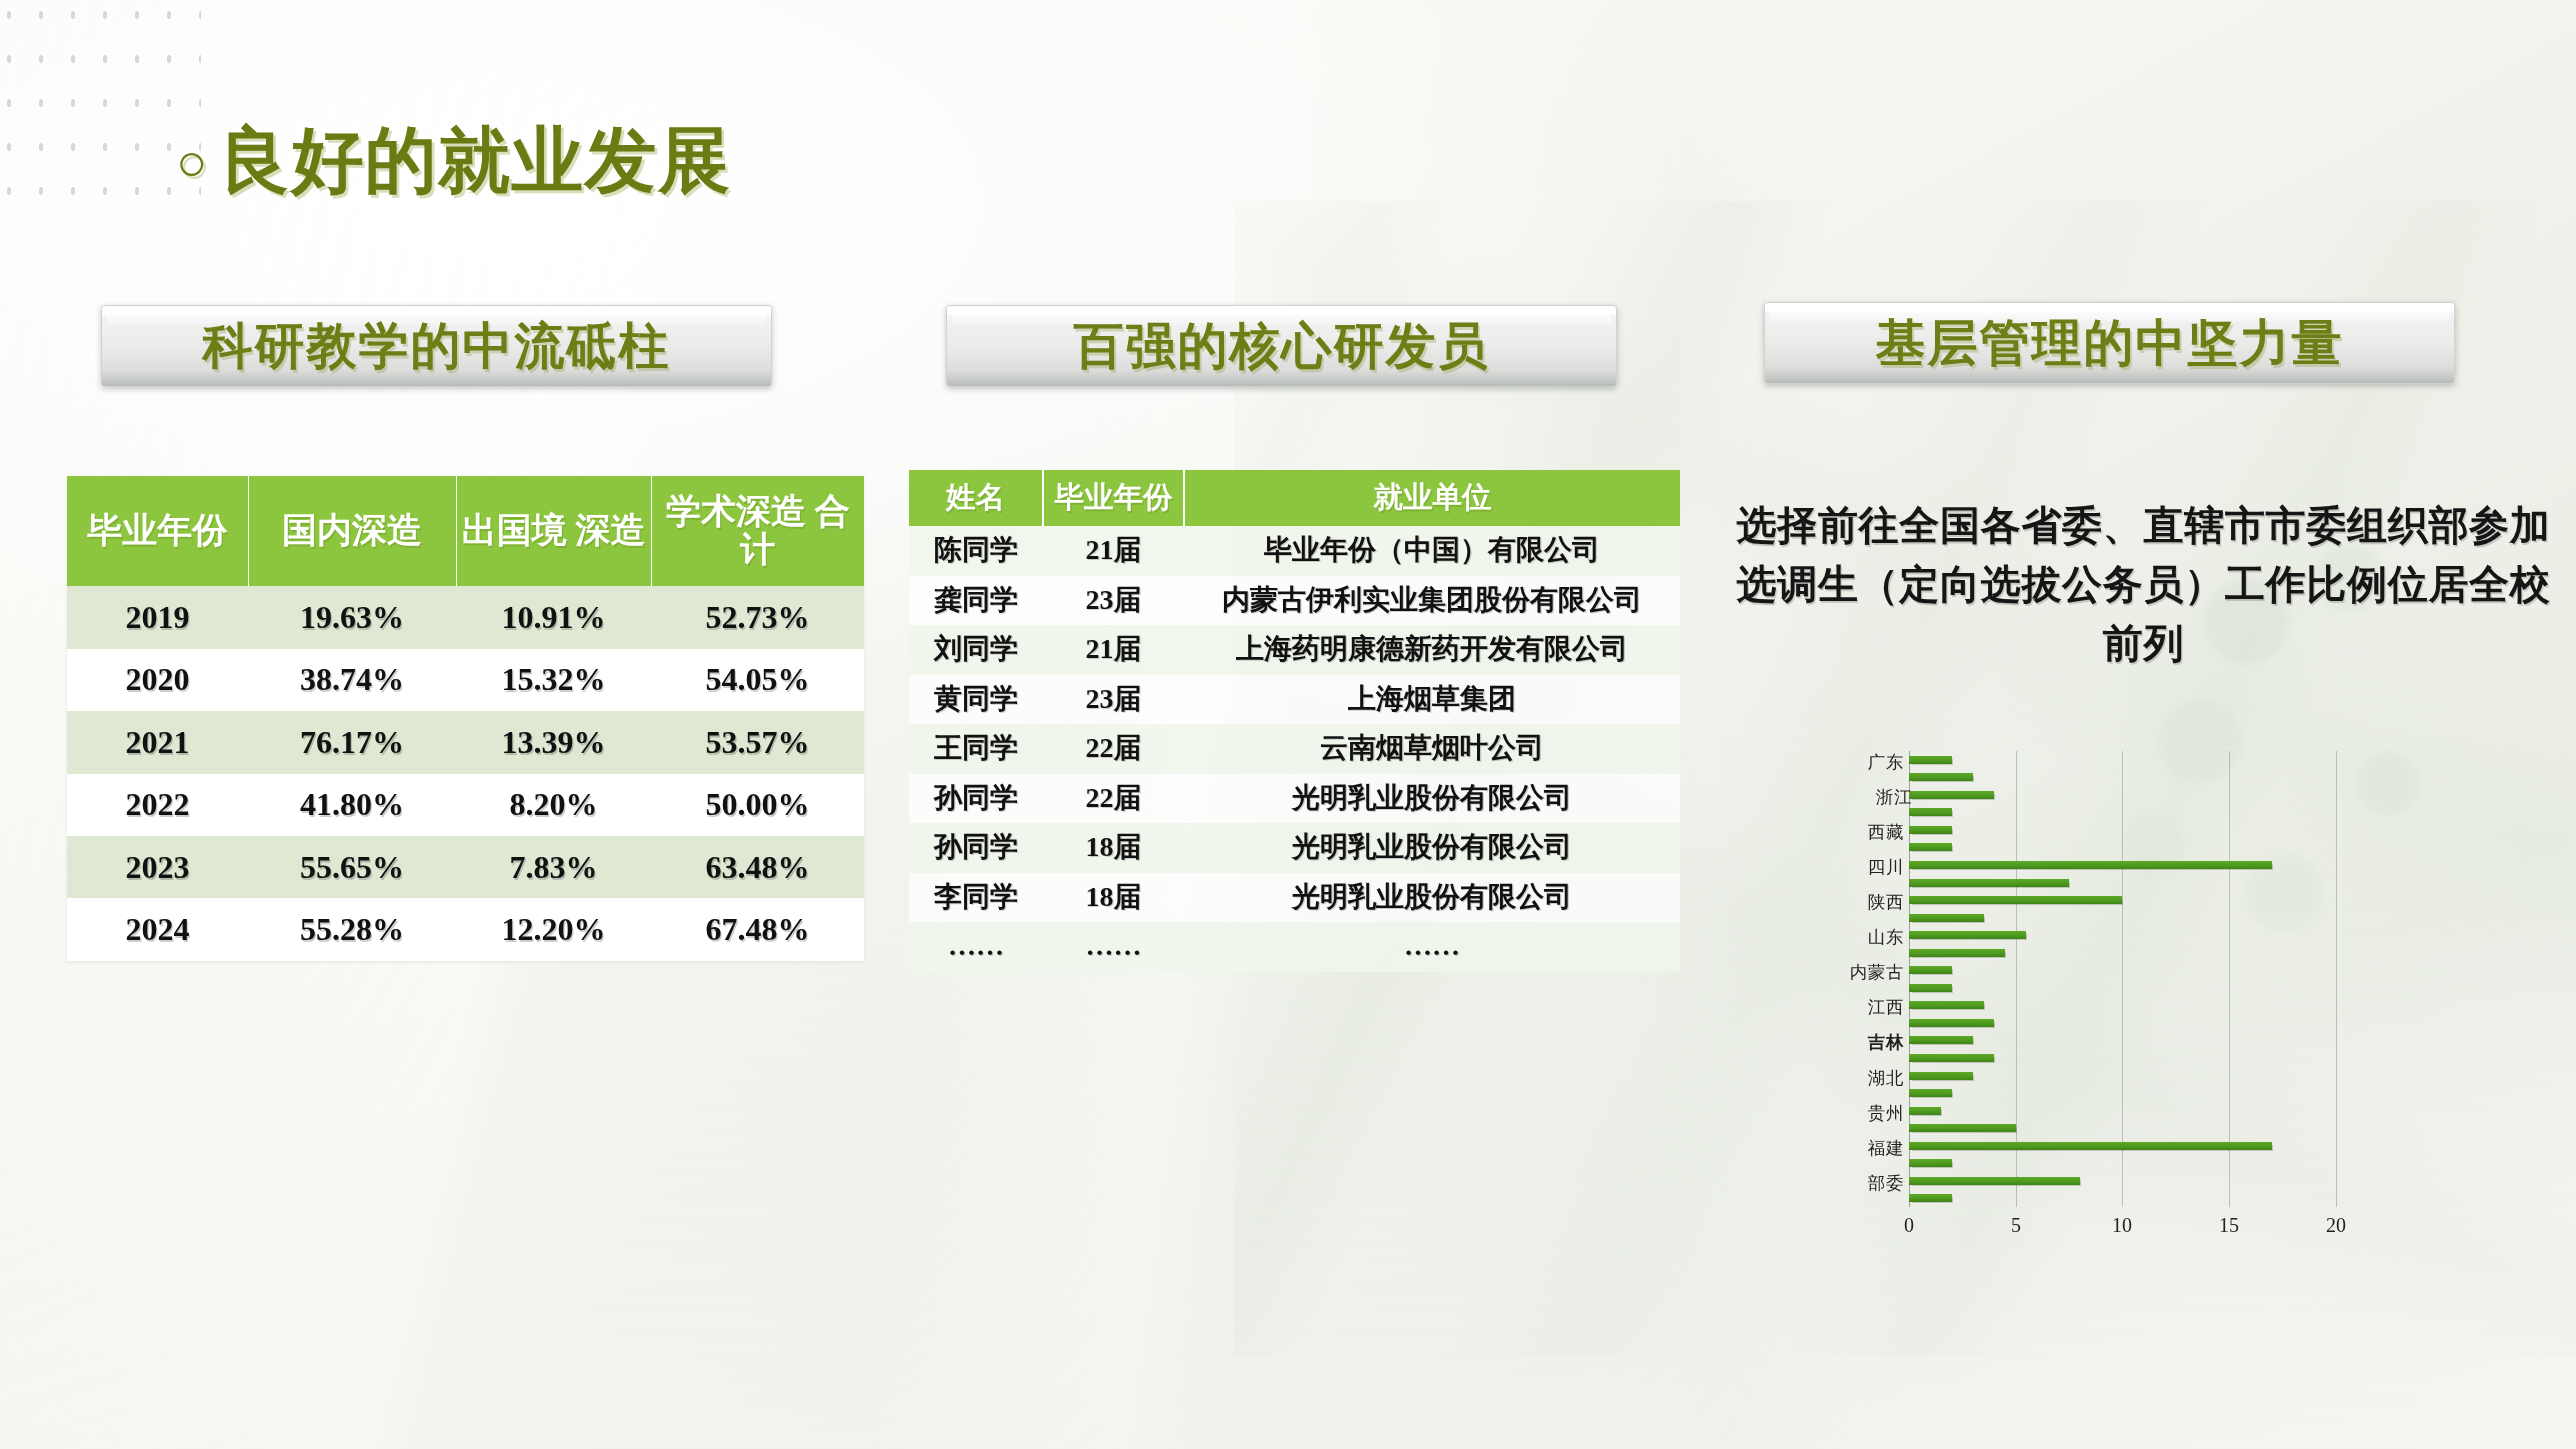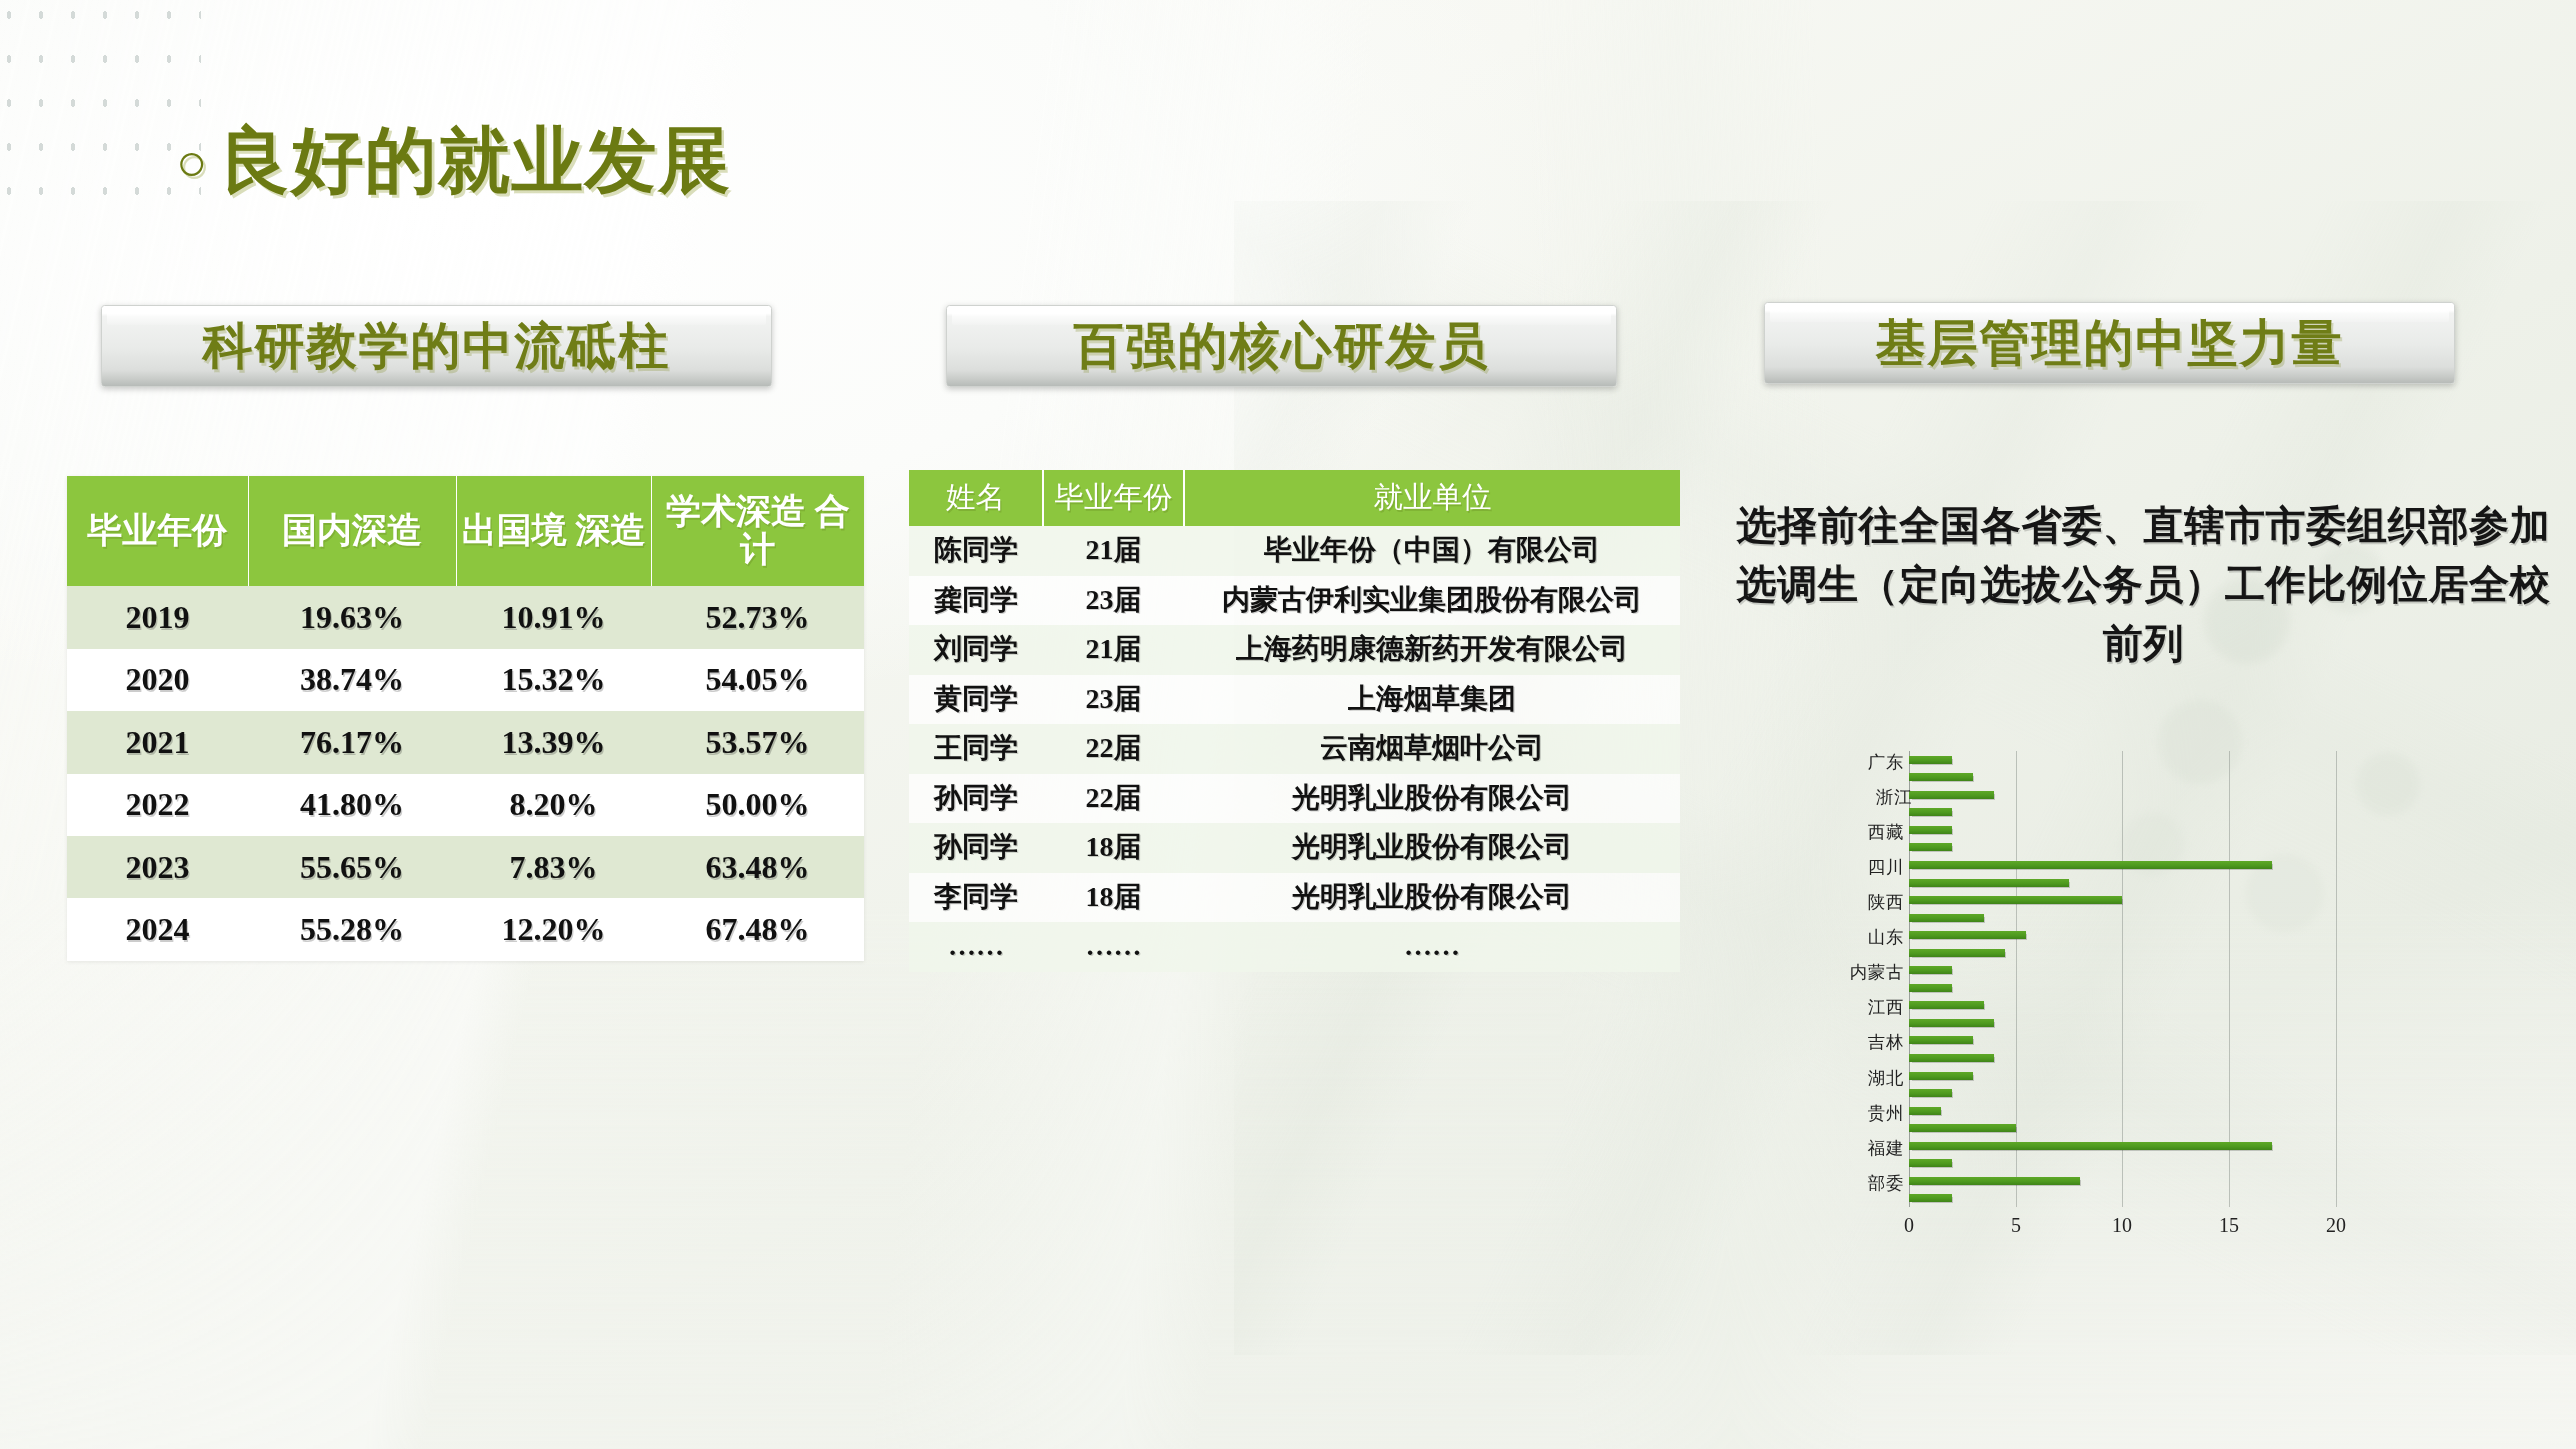--- a/index.html
+++ b/index.html
@@ -140,21 +140,21 @@
   #table-mid {
     position:absolute; left:909px; top:470px;
     width:771px;
     border-collapse:collapse;
     font-family:"Liberation Serif", serif;
   }
   #table-mid th {
     background:#8cc63e;
     color:#ffffff;
     font-size:29.5px;
-    font-weight:400;
+    font-weight:700;
     padding:8px 2.7px;
     text-align:center;
     border-right:2px solid #ffffff;
     text-shadow:1.3px 2px 0 rgba(110,150,40,.45);
   }
   #table-mid th:last-child { border-right:none; }
   #table-mid td {
     font-size:28px;
     font-weight:700;
     color:#111111;
@@ -452,19 +452,19 @@
     <div class="x-tick" style="left: 404px;">15</div>
     <div class="x-tick" style="left: 511px;">20</div>
     <div class="y-label" style="top: -1.3px; right: 592px;">广东</div>
     <div class="y-label" style="top: 34px; right: 584px;">浙江</div>
     <div class="y-label" style="top: 69px; right: 592px;">西藏</div>
     <div class="y-label" style="top: 104px; right: 592px;">四川</div>
     <div class="y-label" style="top: 139px; right: 592px;">陕西</div>
     <div class="y-label" style="top: 174px; right: 592px;">山东</div>
     <div class="y-label" style="top: 209px; right: 592px;">内蒙古</div>
     <div class="y-label" style="top: 244px; right: 592px;">江西</div>
-    <div class="y-label" style="top: 279px; right: 592px;">吉林</div>
+    <div class="y-label" style="top: 279px; right: 592px; font-weight: bold;">吉林</div>
     <div class="y-label" style="top: 315px; right: 592px;">湖北</div>
     <div class="y-label" style="top: 350px; right: 592px;">贵州</div>
     <div class="y-label" style="top: 385px; right: 592px;">福建</div>
     <div class="y-label" style="top: 420px; right: 592px;">部委</div>
   </div>
 
 
 </body></html>

